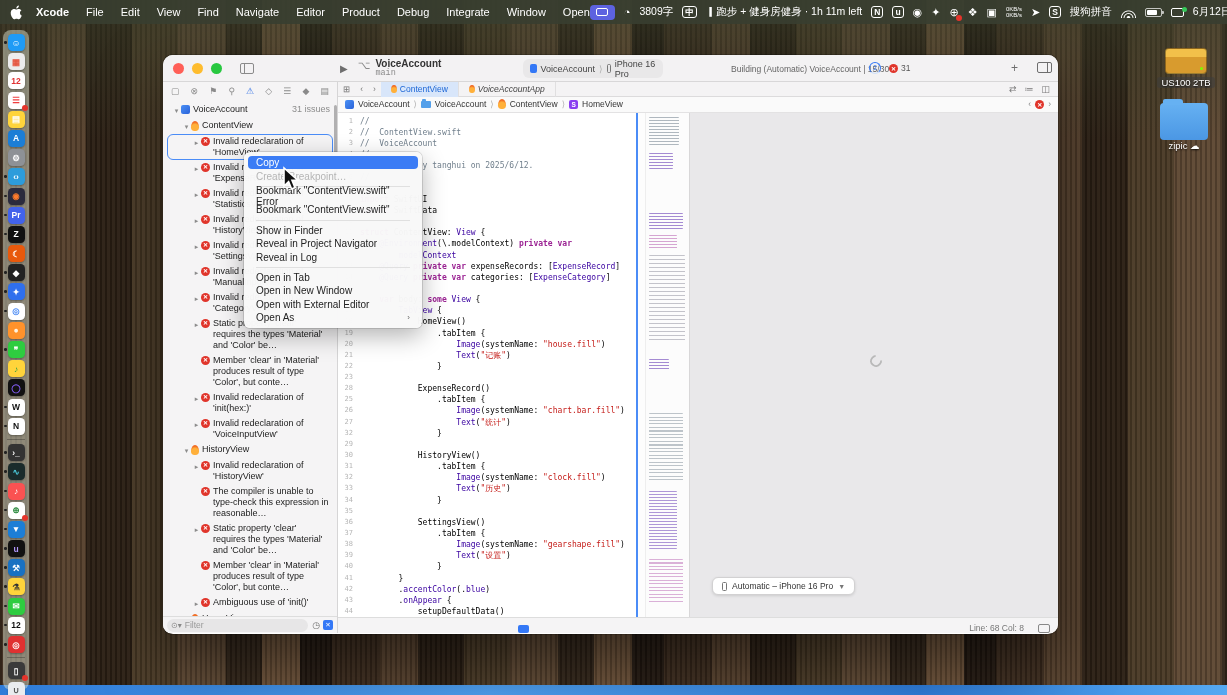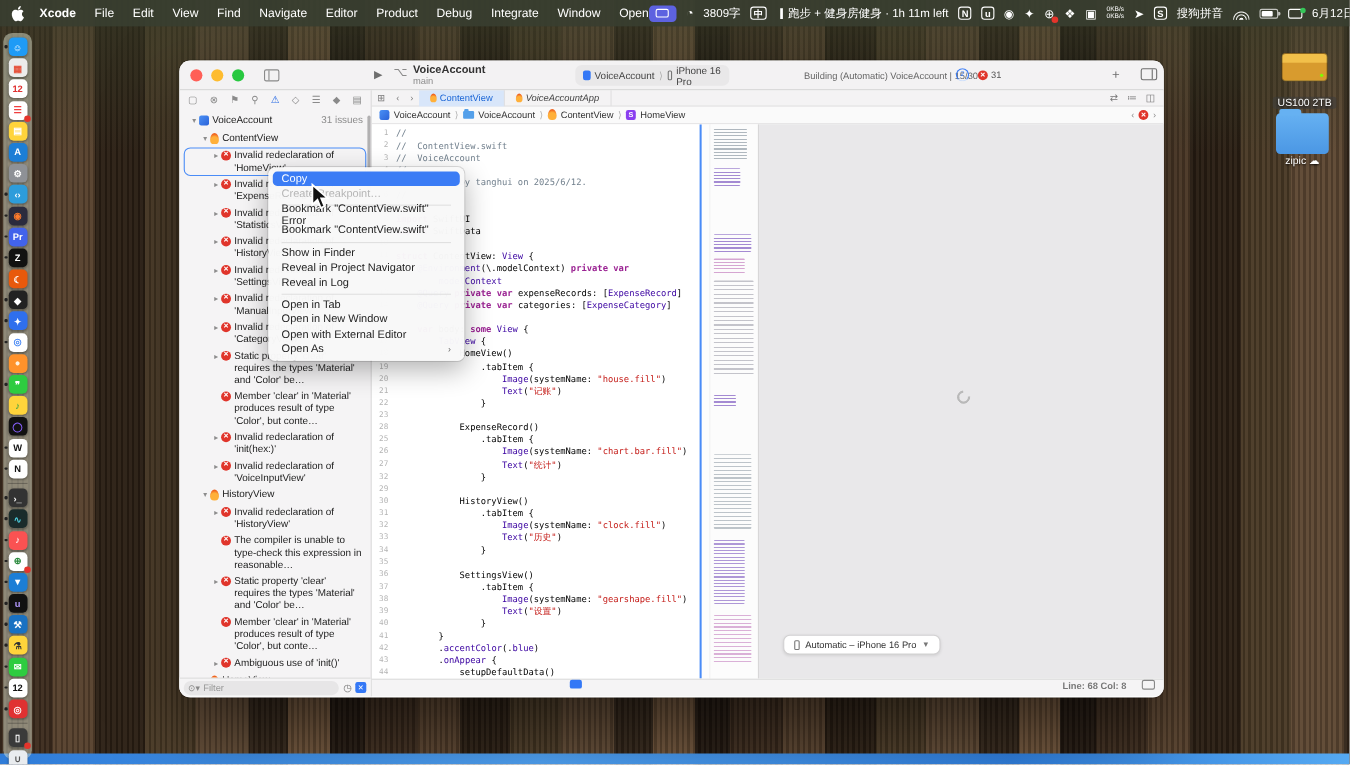--- a/index.html
+++ b/index.html
@@ -44,38 +44,38 @@
   .dock-item { width:17px; height:17px; border-radius:4.5px; display:flex; align-items:center; justify-content:center;
     font-size:8.5px; font-weight:bold; color:#fff; position:relative; flex:0 0 auto; box-shadow:0 1px 2px rgba(0,0,0,.3); }
   .dock-item .dot { position:absolute; left:-3.5px; top:7px; width:2.5px; height:2.5px; border-radius:50%; background:#222; }
   .dock-sep { width:18px; height:1px; background:rgba(0,0,0,.25); margin:2px 0; flex:0 0 auto; }
 
   
   .desk-icon { position:absolute; width:64px; text-align:center; color:#fff; font-size:9.5px; text-shadow:0 1px 2px rgba(0,0,0,.8); z-index:5; }
   #icon-drive { left:1154px; top:48px; }
   .drive-gfx { width:42px; height:26px; margin:0 auto; border-radius:4px; background:linear-gradient(180deg,#f2c04a 0 8px,#d89b2e 8px); border:1px solid rgba(0,0,0,.35); position:relative; }
   .drive-gfx:after{ content:""; position:absolute; right:3px; bottom:3px; width:3px; height:3px; border-radius:50%; background:#7CFC00; }
-  .desk-label { margin-top:14px; display:inline-block; padding:0 4px; border-radius:3px; background:rgba(60,60,60,.55);text-align:right; }
+  .desk-label { margin-top:3px; display:inline-block; padding:0 4px; border-radius:3px; background:rgba(60,60,60,.55);text-align:right; }
   #icon-zipic { left:1152px; top:103px; }
   .folder-gfx { width:48px; height:37px; margin:0 auto; background:linear-gradient(#66b1f2,#4b97e4); border-radius:4px; position:relative; }
   .folder-gfx:before { content:""; position:absolute; top:-4px; left:3px; width:20px; height:6px; background:#66b1f2; border-radius:2px 3px 0 0; }
 
   
   #window { position:absolute; left:163px; top:55px; width:895px; height:579px; background:#fff; border-radius:10px;
     box-shadow:0 25px 60px rgba(0,0,0,.5), 0 0 0 1px rgba(0,0,0,.18); overflow:hidden; z-index:10; font-size:10px; }
   #titlebar { height:27px; background:#f3f2f3; border-bottom:1px solid #d8d7d8; display:flex; align-items:center; padding:0 10px; position:relative; }
   .tl { width:11px; height:11px; border-radius:50%; margin-right:8px; }
   .tl.r{background:#ff5f57}.tl.y{background:#febc2e}.tl.g{background:#28c840}
   #nav-toggle { width:14px; height:11px; border:1.3px solid #8a8a8a; border-radius:2px; margin-left:10px; position:relative; }
   #nav-toggle:after{content:"";position:absolute;left:3px;top:0;bottom:0;width:1.3px;background:#8a8a8a;}
   #play-btn { color:#6e6e6e; font-size:10px; margin-left:86px; }
   #scheme-title { display:flex; align-items:flex-start; gap:5px; margin-left:10px; }
   #branch-icon { color:#8a8a8a; font-size:11px; }
   .t-proj { font-weight:bold; font-size:10px; color:#333; line-height:10px; }
-  .t-branch { font-size:8.5px; color:#8c8c8c; line-height:9px; }
+  .t-branch { font-size:8.5px; color:#8c8c8c; line-height:9px;font-family:Liberation Mono, monospace; }
   #dest-capsule { position:absolute; left:360px; top:4px; width:140px; height:19px; background:#e9e8e9; border-radius:6px;
     display:flex; align-items:center; gap:4px; padding:0 7px; font-size:9px; color:#444; }
   .mini-proj { width:9px; height:9px; border-radius:2px; background:#3478f6; display:inline-block; }
   .crumb-sep { color:#b0b0b0; }
   .phone-ic { width:5px; height:9px; border:1px solid #777; border-radius:1.5px; display:inline-block; }
   #build-status { position:absolute; left:568px; top:9px; font-size:8.5px; color:#666; white-space:nowrap; }
   #activity-ring { position:absolute; left:706px; top:7px; width:12px; height:12px; border-radius:50%; border:1.6px solid #3478f6; border-bottom-color:#cfe0fb;
     font-size:6.5px; color:#3478f6; text-align:center; line-height:9px; }
   #tb-errors { position:absolute; left:726px; top:8px; display:flex; align-items:center; gap:3px; font-size:8.5px; color:#555; }
   .err-ic { width:9px; height:9px; border-radius:50%; background:#e0352b; color:#fff; font-size:6px; font-weight:bold;
@@ -136,21 +136,21 @@
   #code-scroll-edge { position:absolute; right:0; top:0; bottom:0; width:2px; background:#4a8cf7; }
   #scroll-gap { width:8px; background:#fdfdfd; border-right:1px solid #eee; }
   #minimap { width:44px; background:#fcfcfc; position:relative; border-right:1px solid #d8d7d8; }
   .mm { position:absolute; left:3px; border-radius:1px; }
   #canvas { flex:1; background:#e9e8ea; position:relative; }
   #spinner { position:absolute; left:180px; top:242px; width:12px; height:12px; border:2px solid #b4b4b4; border-top-color:rgba(0,0,0,0); border-radius:50%; transform:rotate(40deg); opacity:.9; }
   #device-pill { position:absolute; left:22px; bottom:22px; height:18px; background:#fff; border:1px solid #d2d1d2; border-radius:6px;
     box-shadow:0 1px 3px rgba(0,0,0,.12); display:flex; align-items:center; gap:5px; padding:0 9px; font-size:8.5px; color:#333; }
   .chev-down { font-size:7px; color:#777; }
 
-  #bottombar { height:17px; background:#f5f4f5; border-top:1px solid #ddd; display:flex; align-items:flex-start; padding:0 8px; position:relative;font-weight:bold; }
+  #bottombar { height:17px; background:#f5f4f5; border-top:1px solid #ddd; display:flex; align-items:flex-end; padding:0 8px; position:relative; }
   #ed-mode-ic { width:11px; height:8px; background:#3478f6; border-radius:2px; margin-left:172px; }
   #line-col { margin-left:auto; font-size:8.5px; color:#777; margin-right:14px; }
   #disp-ic { width:12px; height:9px; border:1.3px solid #888; border-radius:2px; }
 
   
   #context-menu { position:absolute; left:244px; top:152px; width:178px; background:rgba(248,248,248,.98); border-radius:6px;
     box-shadow:0 8px 24px rgba(0,0,0,.3), 0 0 0 1px rgba(0,0,0,.12); padding:4px; z-index:60; }
   .cm-item { height:13.4px; display:flex; align-items:center; padding:0 8px; font-size:10px; color:#222; border-radius:4px; }
   .cm-item.hl { background:#3b7cf5; color:#fff; }
   .cm-item.disabled { color:#b5b5b5; }

